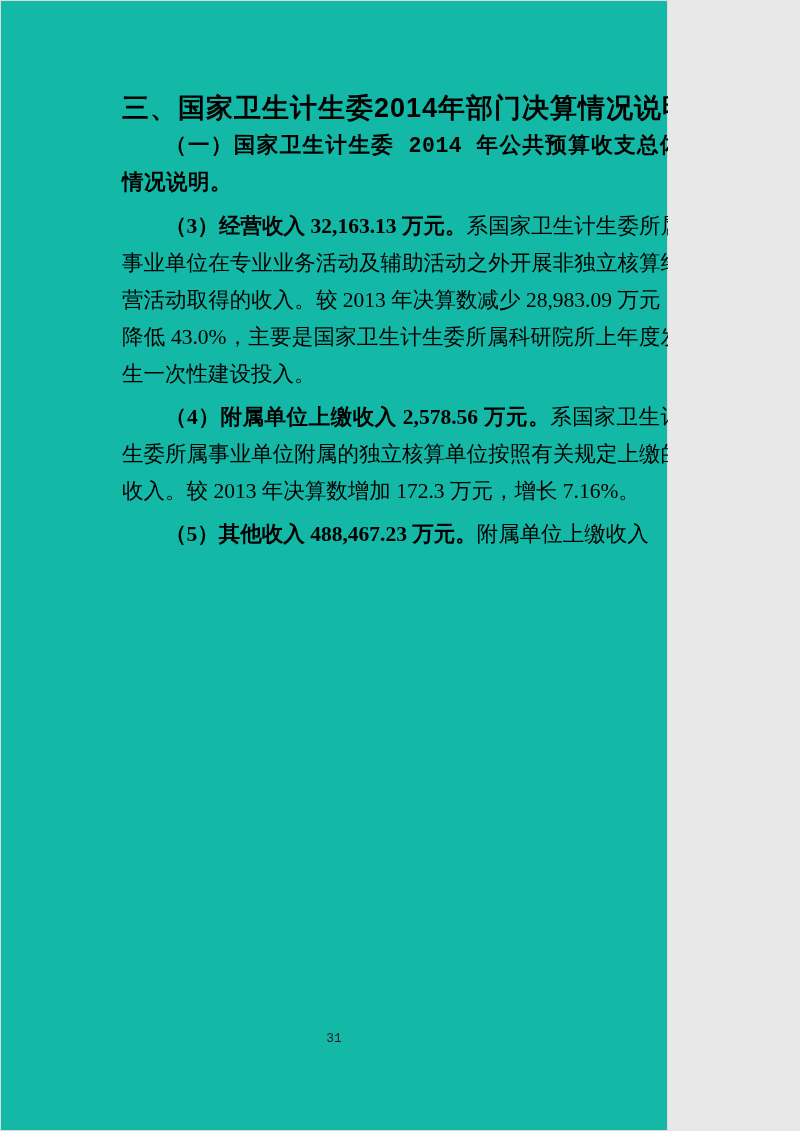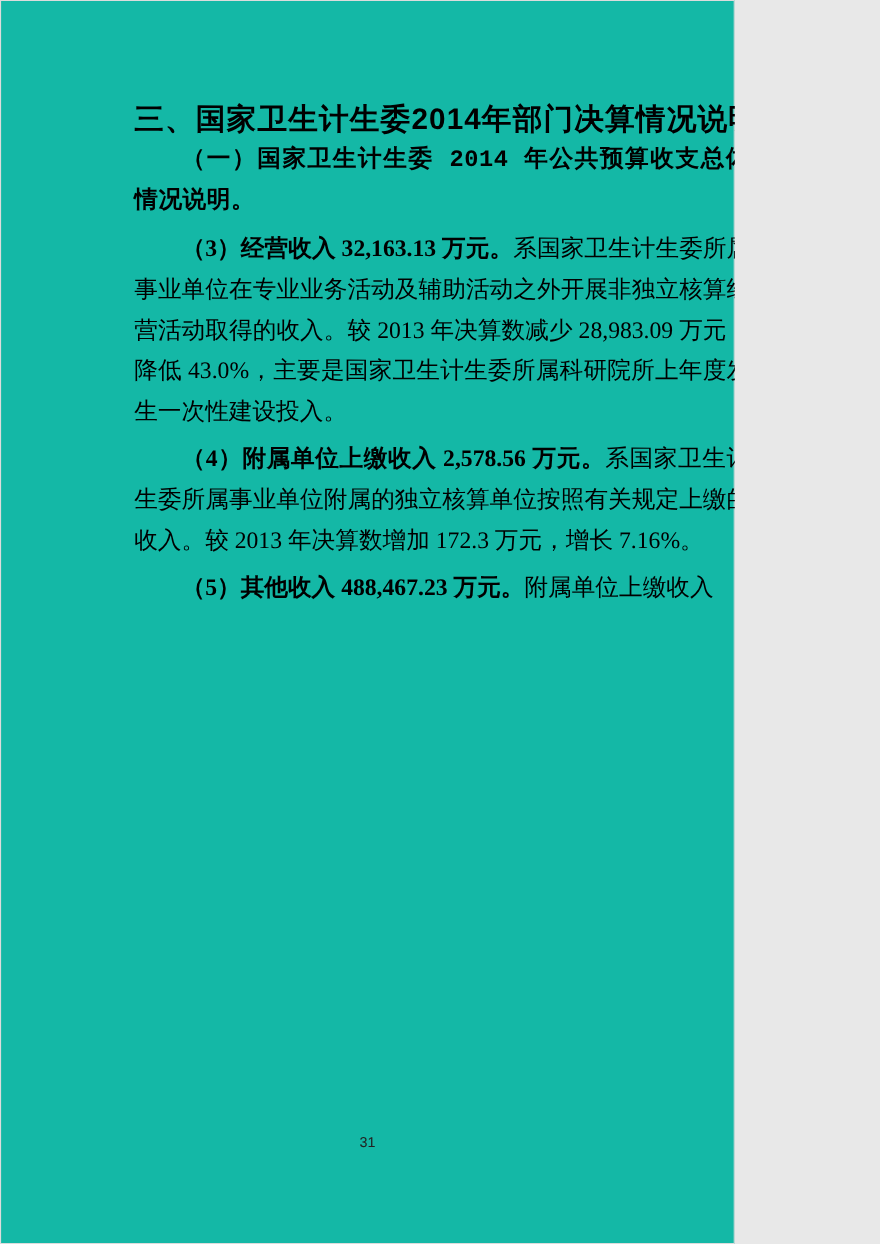--- a/index.html
+++ b/index.html
@@ -43,21 +43,21 @@
     letter-spacing: 0.5px;
     font-family: Liberation Mono, monospace;
   }
   p.boldline { font-weight: bold; }
   .page-num {
     position: absolute;
     top: 1031px;
     left: 0;
     width: 100%;
     text-align: center;
-    font-family: Liberation Sans, sans-serif;
+    font-family: Liberation Mono, monospace;
     font-size: 13px;
     color: #222222;
   }
 </style>
 </head>
 <body>
 
 <div class="page">
   <div class="content">
 

